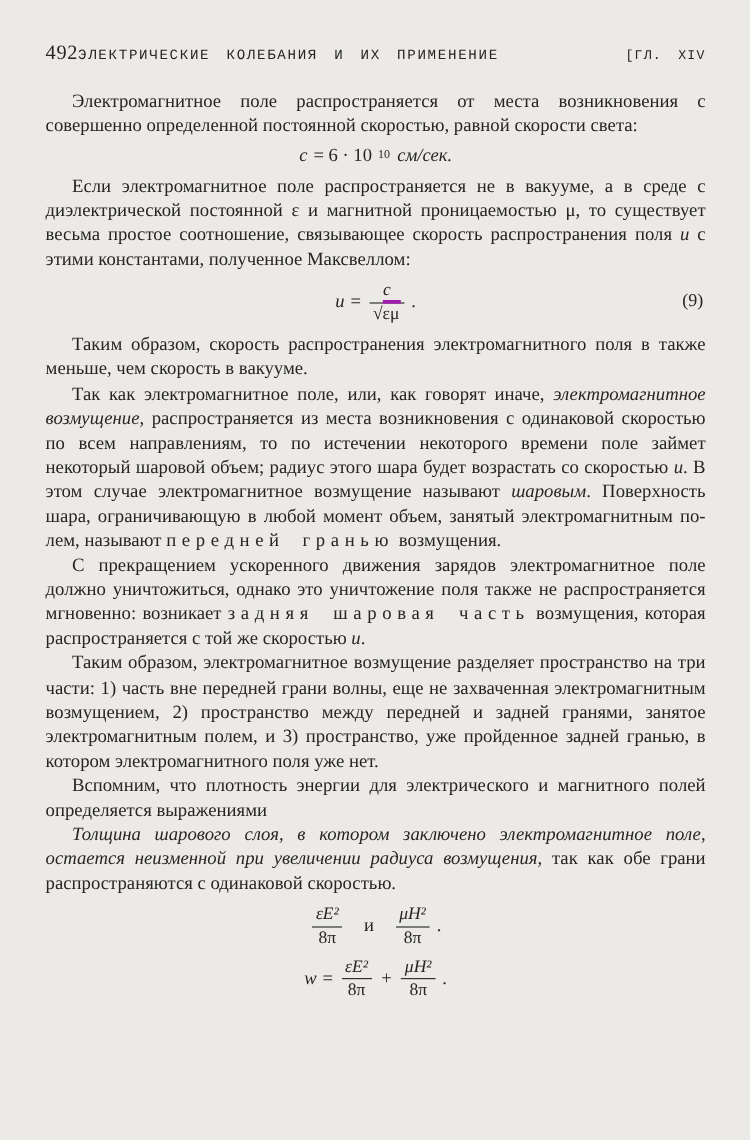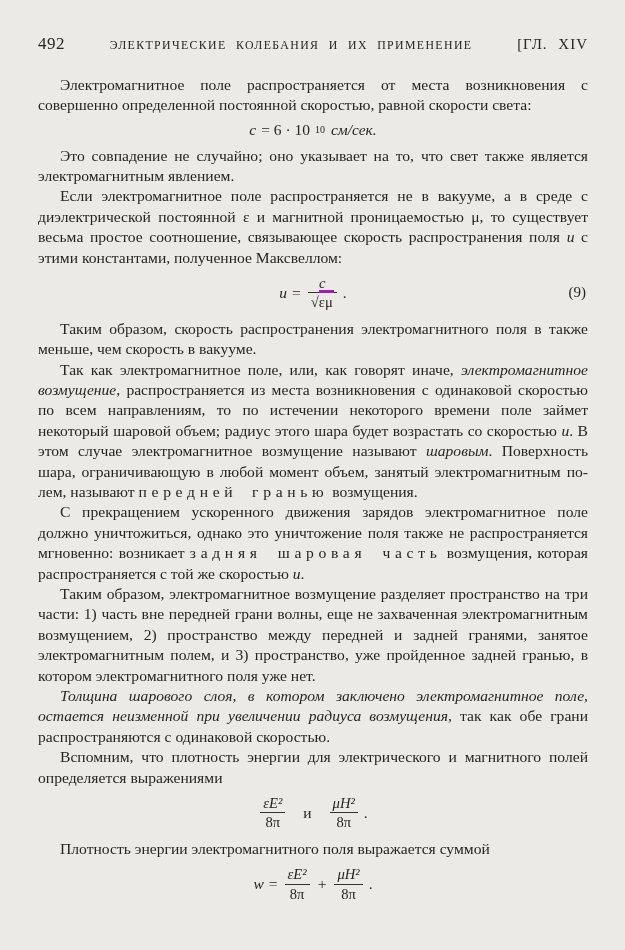--- a/index.html
+++ b/index.html
@@ -17,31 +17,32 @@
   }
   
   .running-head {
     display: flex;
     align-items: baseline;
     margin-bottom: 21px;
   }
   .page-number { font-size: 17px; letter-spacing: 0.5px; }
   .running-title {
     flex: 1;
-    text-align: center;
     font-size: 11.8px;
     letter-spacing: 1.4px;
     word-spacing: 5px;
     white-space: nowrap;
+    font-family: Liberation Mono, monospace;
   }
   .chapter-ref {
-    font-size: 15px;
+    font-size: 11px;
     letter-spacing: 1px;
     word-spacing: 6px;
     white-space: nowrap;
+    font-family: Liberation Mono, monospace;
   }
   
   .para {
     margin: 0;
     font-size: 15.6px;
     line-height: 20.4px;
     text-align: justify;
     text-indent: 22px;
   }
   .it { font-style: italic; }
@@ -103,21 +104,20 @@
 
   <p class="para"><span>Электромагнитное поле распространяется от места возникнове­ния с совершенно определенной постоянной скоростью, равной ско­рости света:</span></p>
 
   <div class="formula-row simple">
     <span class="iv">c</span>
     <span class="eq-sign">= 6 · 10</span>
       <sup class="exp">10</sup>
     <span class="iv" style="margin-left:6px;">см/сек.</span>
   </div>
 
-  <p class="para"><span>Это совпадение не случайно; оно указывает на то, что свет также является электромагнитным явлением.</span></p>
 
   <p class="para"><span>Если электромагнитное поле распространяется не в вакууме, а в среде с диэлектрической постоянной ε и магнитной проницаемо­стью μ, то существует весьма простое соотношение, связывающее скорость распространения поля </span><span class="it">u</span><span> с этими константами, полученное Максвеллом:</span></p>
 
   <div class="formula-row tall">
     <span class="iv">u</span>
     <span class="eq-sign">=</span>
     <span class="frac">
       <span class="num iv">c</span>
       <span class="den"><span class="sqrt-sym">√</span><span class="sqrt-arg">εμ</span></span>
     </span>
@@ -126,38 +126,37 @@
   </div>
 
   <p class="para"><span>Таким образом, скорость распространения электромагнитного поля в также меньше, чем скорость в вакууме.</span></p>
 
   <p class="para"><span>Так как электромагнитное поле, или, как говорят иначе, </span><span class="it">электро­магнитное возмущение</span><span>, распространяется из места возникновения с одинаковой скоростью по всем направлениям, то по истечении некоторого времени поле займет некоторый шаровой объем; радиус этого шара будет возрастать со скоростью </span><span class="it">u</span><span>. В этом случае электро­магнитное возмущение называют </span><span class="it">шаровым</span><span>. Поверхность шара, огра­ничивающую в любой момент объем, занятый электромагнитным по­лем, называют </span><span class="spaced">передней гранью</span><span> возмущения.</span></p>
 
   <p class="para"><span>С прекращением ускоренного движения зарядов электромагнит­ное поле должно уничтожиться, однако это уничтожение поля также не распространяется мгновенно: возникает </span><span class="spaced">задняя шаровая часть</span><span> возмущения, которая распространяется с той же скоро­стью </span><span class="it">u</span><span>.</span></p>
 
   <p class="para"><span>Таким образом, электромагнитное возмущение разделяет про­странство на три части: 1) часть вне передней грани волны, еще не захваченная электромагнитным возмущением, 2) пространство меж­ду передней и задней гранями, занятое электромагнитным полем, и 3) пространство, уже пройденное задней гранью, в котором электро­магнитного поля уже нет.</span></p>
 
+  <p class="para"><span>Вспомним, что плотность энергии для электрического и магнит­ного полей определяется выражениями</span></p>
+
   <p class="para"><span class="it">Толщина шарового слоя, в котором заключено электромагнитное поле, остается неизменной при увеличении радиуса возмущения,</span><span> так как обе грани распространяются с одинаковой скоростью.</span></p>
-
-  <p class="para"><span>Вспомним, что плотность энергии для электрического и магнит­ного полей определяется выражениями</span></p>
 
   <div class="formula-row tall">
     <span class="frac">
       <span class="num iv">εE²</span>
       <span class="den">8π</span>
     </span>
     <span class="conj">и</span>
     <span class="frac">
       <span class="num iv">μH²</span>
       <span class="den">8π</span>
     </span>
     <span class="f-period">.</span>
   </div>
 
-  <p class="para"><span>Плотность энергии электромагнитного поля выражается  суммой</span></p>
 
   <div class="formula-row tall">
     <span class="iv">w</span>
     <span class="eq-sign">=</span>
     <span class="frac">
       <span class="num iv">εE²</span>
       <span class="den">8π</span>
     </span>
     <span class="plus-sign">+</span>
     <span class="frac">

